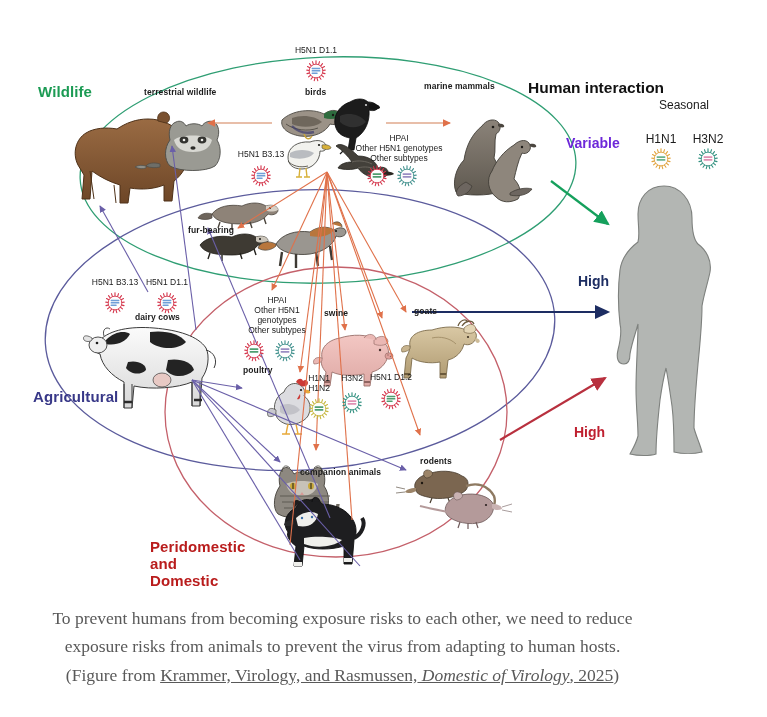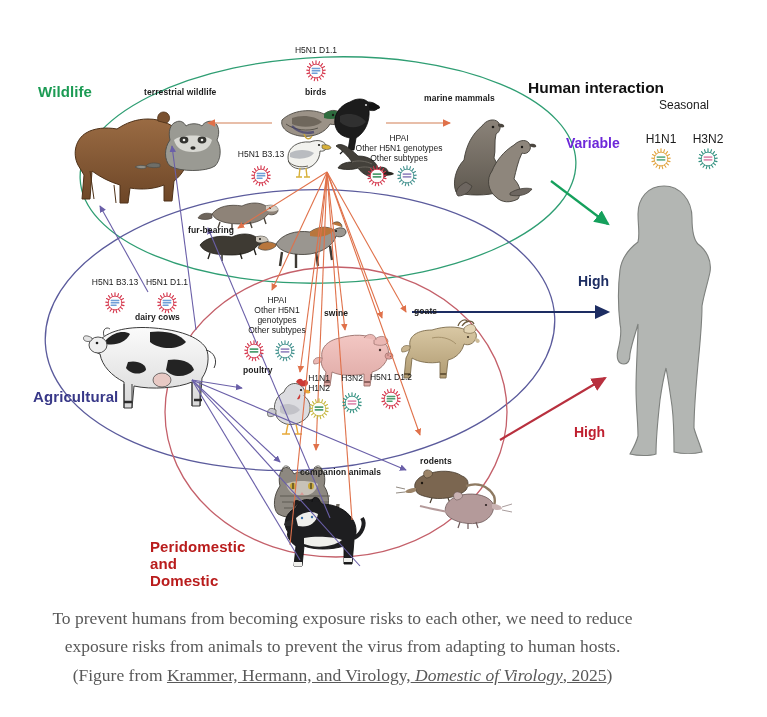--- a/index.html
+++ b/index.html
@@ -816,21 +816,21 @@
     <div class="lbl zone-label zone-peri" style="left:150px;top:539px;width:120px;">Peridomestic
 and
 Domestic</div>
 
     <div class="lbl risk-label risk-variable" style="left:566px;top:136px;">Variable</div>
     <div class="lbl risk-label risk-high-1" style="left:578px;top:274px;">High</div>
     <div class="lbl risk-label risk-high-2" style="left:574px;top:425px;">High</div>
 
     <div class="lbl animal-label" style="left:144px;top:88px;">terrestrial wildlife</div>
     <div class="lbl animal-label" style="left:305px;top:88px;">birds</div>
-    <div class="lbl animal-label" style="left:416px;top:94px;padding-left:8px;">marine mammals</div>
+    <div class="lbl animal-label" style="left:416px;top:82px;padding-left:8px;">marine mammals</div>
     <div class="lbl animal-label" style="left:188px;top:226px;">fur-bearing</div>
     <div class="lbl animal-label" style="left:135px;top:313px;">dairy cows</div>
     <div class="lbl animal-label" style="left:243px;top:366px;">poultry</div>
     <div class="lbl animal-label" style="left:324px;top:309px;">swine</div>
     <div class="lbl animal-label" style="left:414px;top:307px;">goats</div>
     <div class="lbl animal-label" style="left:300px;top:468px;">companion animals</div>
     <div class="lbl animal-label" style="left:420px;top:457px;">rodents</div>
 
     <div class="lbl virus-label" style="left:287px;top:46px;width:58px;">H5N1 D1.1</div>
     <div class="lbl virus-label" style="left:232px;top:150px;width:58px;">H5N1 B3.13</div>
@@ -850,16 +850,16 @@
 
     <div class="lbl seasonal-label" style="left:646px;top:99px;width:76px;">Seasonal</div>
     <div class="lbl seasonal-label" style="left:641px;top:133px;width:40px;">H1N1</div>
     <div class="lbl seasonal-label" style="left:688px;top:133px;width:40px;">H3N2</div>
 
   </div>
 
   <div id="caption">
     <span class="cap-line">To prevent humans from becoming exposure risks to each other, we need to reduce</span>
     <span class="cap-line">exposure risks from animals to prevent the virus from adapting to human hosts.</span>
-    <span class="cap-line"><span>(Figure from </span><a class="cite-link" href="#"><span>Krammer, Hermann, and Virology,</span><span class="ital"> Domestic of Virology</span><span>, 2025</span></a><span>)</span></span>
+    <span class="cap-line"><span>(Figure from </span><a class="cite-link" href="#"><span>Krammer, Virology, and Rasmussen,</span><span class="ital"> Domestic of Virology</span><span>, 2025</span></a><span>)</span></span>
   </div>
 
 </div>
 
 </body></html>

